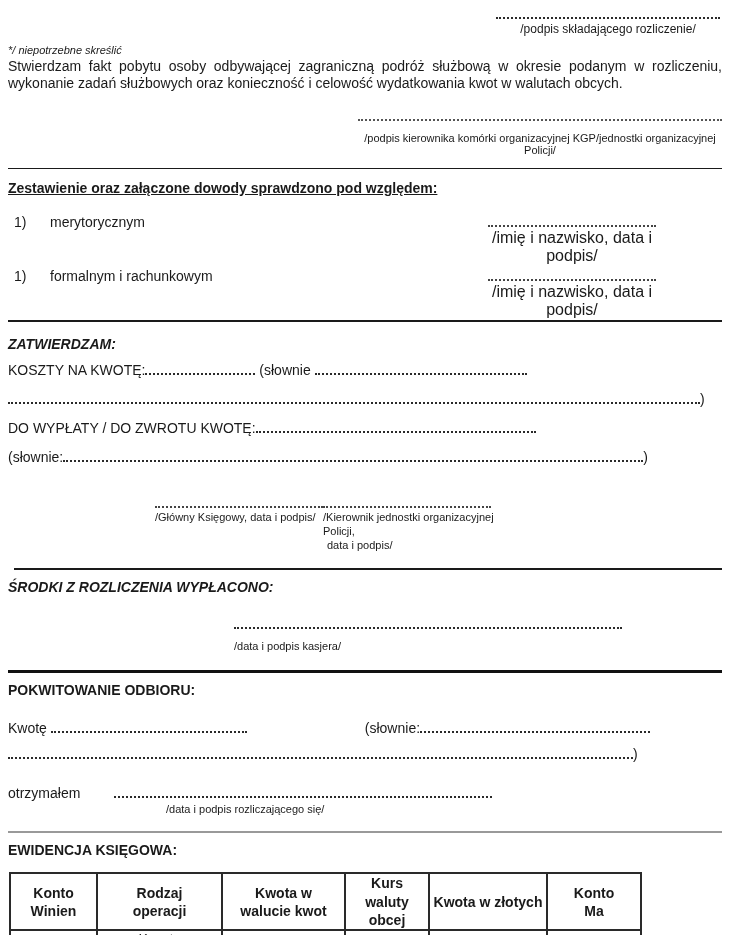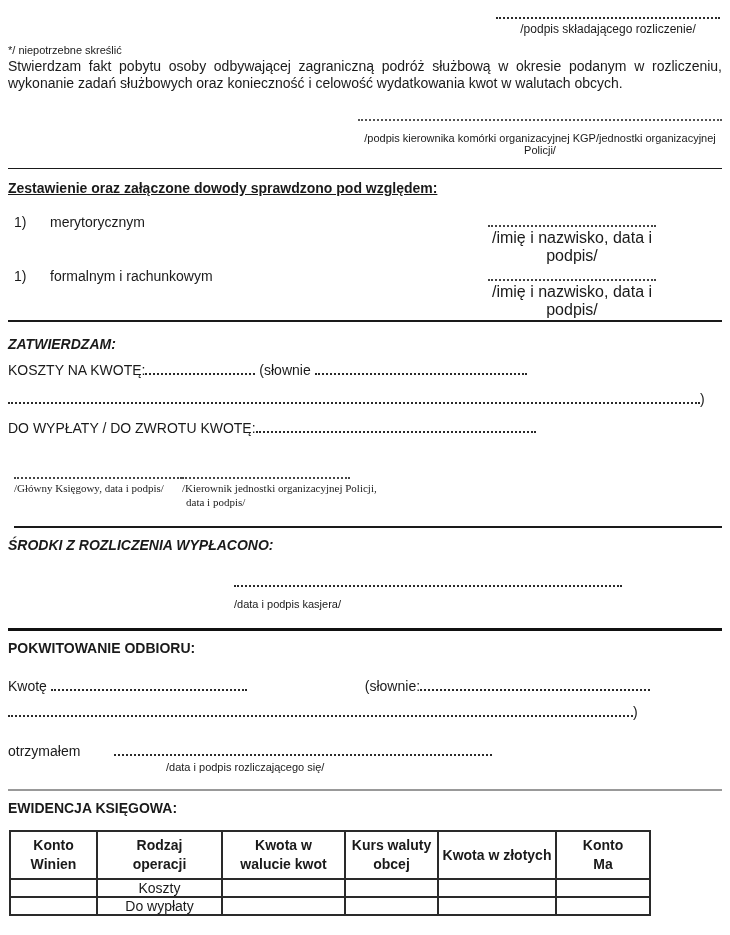--- a/index.html
+++ b/index.html
@@ -15,21 +15,21 @@
   .dotline { border-bottom: 2px dotted #2a2a2a; }
   .dots { display: inline-block; border-bottom: 2px dotted #2a2a2a; height: 11px; vertical-align: baseline; }
 
   .caption { color: #1a1a1a; }
 
   
   .top-sig { width: 224px; margin: 4px 2px 8px auto; }
   .top-sig .dotline { height: 9px; }
   .top-sig .caption { font-size: 12px; text-align: center; margin-top: 3px; }
 
-  .footnote { font-size: 11px; margin-top: 7px; }
+  .footnote { font-size: 11px; margin-top: 7px; font-style: italic; }
   .statement { margin-top: 2px; text-align: justify; line-height: 1.22; }
 
   .kgp-sig { width: 364px; margin: 20px 0 0 auto; }
   .kgp-sig .dotline { height: 9px; border-bottom: 2px dotted #555; }
   .kgp-sig .caption { font-size: 11px; text-align: center; margin-top: 11px; }
 
   .rule { border: none; border-top: 1px solid #1a1a1a; margin-top: 12px; }
   .rule-med { border: none; border-top: 2px solid #1a1a1a; margin-top: 6px; }
   .rule-3 { border: none; border-top: 2px solid #1a1a1a; margin-top: 16px; margin-left: 6px; }
   .rule-thick { border: none; border-top: 3px solid #111; margin-top: 18px; }
@@ -43,21 +43,21 @@
   .check-item .sig { position: absolute; right: 66px; top: 2px; width: 168px; }
   .check-item .sig .dotline { height: 11px; border-bottom-color: #444; }
   .check-item .sig .caption { font-size: 16px; text-align: center; margin-top: 2px; }
   .check-item2 { margin-top: 8px; }
 
   .sec-heading-italic { font-weight: bold; font-style: italic; margin-top: 14px; }
   .sec-heading { font-weight: bold; margin-top: 9px; }
 
   .fill-line { margin-top: 7px; line-height: 22px; white-space: nowrap; }
 
-  .approve-sigs { display: flex; justify-content: flex-start; margin-top: 30px; font-family: Liberation Serif, serif; }
+  .approve-sigs { display: flex; justify-content: center; margin-top: 30px; }
   .approve-sigs .left { width: 168px; margin-left: 6px; }
   .approve-sigs .right { width: 200px; margin-right: 58px; }
   .approve-sigs .dotline { height: 10px; border-bottom-color: #444; }
   .approve-sigs .caption { font-size: 11px; margin-top: 3px; line-height: 1.25; }
 
   .cashier-block { width: 388px; margin: 24px 0 0 226px; }
   .cashier-block .dotline { height: 10px; }
   .cashier-block .caption { font-size: 11px; text-align: left; margin-top: 11px; }
 
   .kwota-line { margin-top: 22px; white-space: nowrap; }
@@ -65,21 +65,21 @@
 
   .received-row { margin-top: 20px; white-space: nowrap; }
   .received-row .dots { margin-left: 34px; }
   .received-caption { font-size: 11px; margin: 2px 0 0 158px; }
 
   table.ledger { border-collapse: collapse; margin: 14px 0 0 1px; table-layout: fixed; }
   table.ledger th, table.ledger td { border: 2px solid #2a2a2a; text-align: center; vertical-align: middle; font-size: 14px; padding: 0 2px; }
   table.ledger th { font-weight: bold; white-space: pre-line; height: 48px; line-height: 1.3; }
   table.ledger td { height: 18px; font-weight: normal; }
   .cw1 { width: 87px; } .cw2 { width: 125px; } .cw3 { width: 123px; }
-  .cw4 { width: 93px; } .cw5 { width: 118px; } .cw6 { width: 94px; }
+  .cw4 { width: 84px; } .cw5 { width: 118px; } .cw6 { width: 94px; }
 </style>
 </head>
 <body>
 
 <div class="page">
 
   <div class="top-sig">
     <div class="dotline"></div>
     <div class="caption">/podpis składającego rozliczenie/</div>
   </div>
@@ -123,20 +123,23 @@
     <span>KOSZTY NA KWOTĘ:</span><span class="dots" style="width:110px;"></span>
     <span>(słownie</span>
     <span class="dots" style="width:212px;"></span>
   </div>
   <div class="fill-line">
     <span class="dots" style="width:692px;"></span><span>)</span>
   </div>
 
   <div class="fill-line">
     <span>DO WYPŁATY / DO ZWROTU KWOTĘ:</span><span class="dots" style="width:280px;"></span>
+  </div>
+  <div class="fill-line">
+    <span>(słownie:</span><span class="dots" style="width:580px;"></span><span>)</span>
   </div>
 
   <div class="approve-sigs">
     <div class="left">
       <div class="dotline"></div>
       <div class="caption">/Główny Księgowy, data i podpis/</div>
     </div>
     <div class="right">
       <div class="dotline" style="width:168px;"></div>
       <div class="caption">

